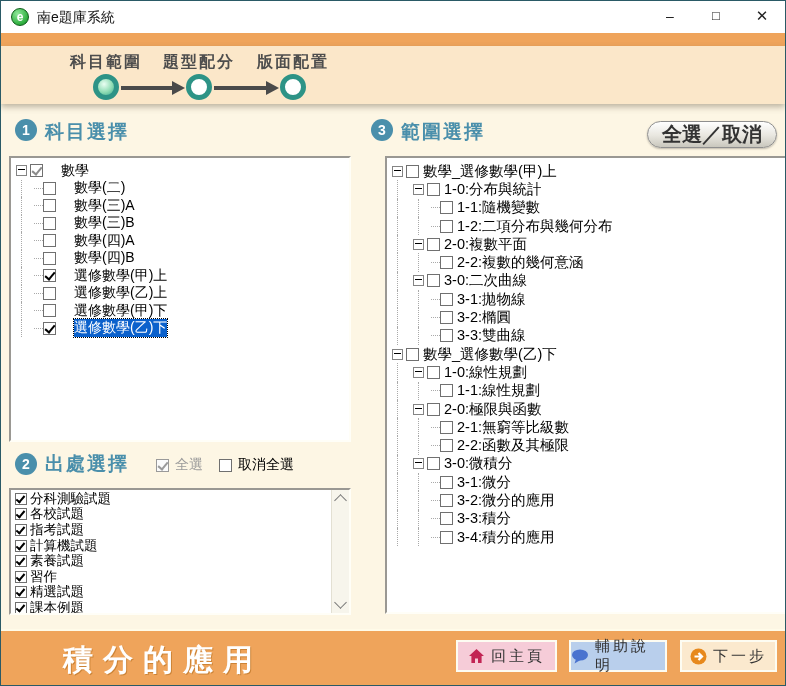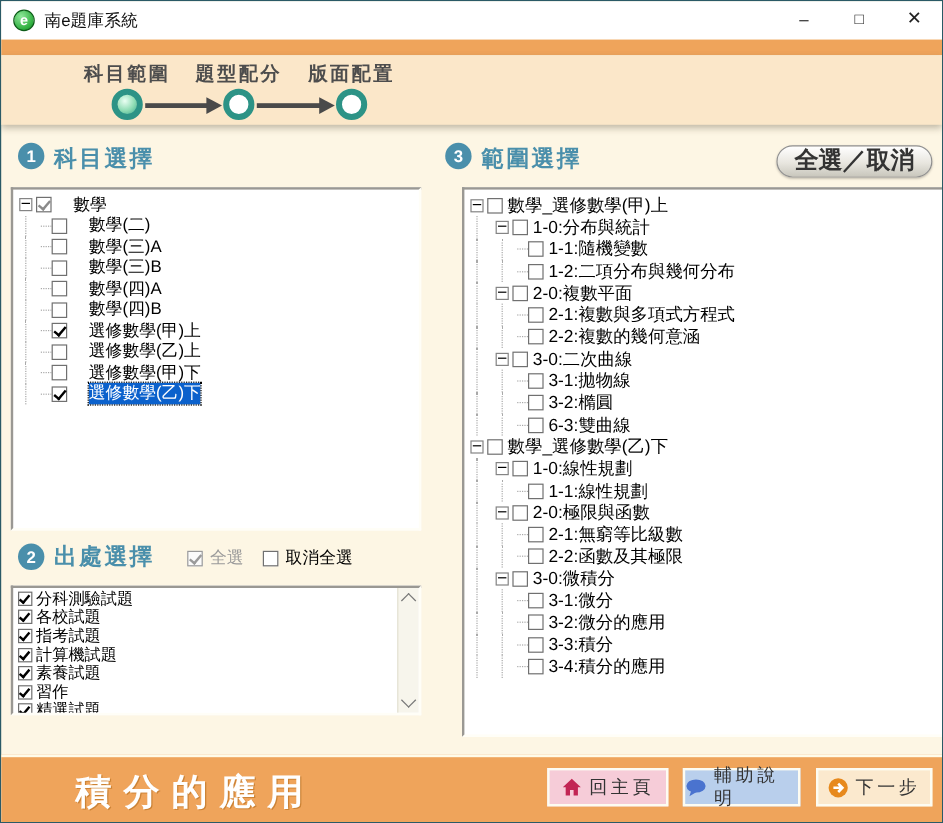--- a/index.html
+++ b/index.html
@@ -23,21 +23,21 @@
   .step-circle{position:absolute;top:28px;width:16px;height:16px;border-radius:50%;border:5px solid #2d9386;background:#ffffff;box-sizing:content-box;}
   .step-circle.active{background:radial-gradient(circle at 38% 32%, #eafff3, #8fdcb4 55%, #39a98f);}
   .step-line{position:absolute;top:40px;height:4px;background:#4a4a4a;}
   .step-arrowhead{position:absolute;top:35px;width:0;height:0;border-top:7px solid transparent;border-bottom:7px solid transparent;border-left:13px solid #4a4a4a;}
   
   .sec-num{position:absolute;width:22px;height:22px;border-radius:50%;background:#4a8fab;color:#ffffff;font-weight:bold;font-size:14px;text-align:center;line-height:22px;}
   .sec-title{position:absolute;font-size:19px;font-weight:bold;color:#4a8fab;letter-spacing:2px;}
   
   .panel{position:absolute;background:#ffffff;border:2px solid;border-color:#9a9893 #fffef7 #fffef7 #9a9893;box-sizing:border-box;overflow:hidden;}
   #subject-tree-box{left:8px;top:155px;width:342px;height:286px;padding:4px 2px;}
-  #source-list-box{left:8px;top:487px;width:342px;height:108px;padding:1px 2px;}
+  #source-list-box{left:8px;top:487px;width:342px;height:127px;padding:1px 2px;}
   #range-tree-box{left:384px;top:155px;width:404px;height:458px;padding:4px 2px;text-align:center;}
   
   .trow{display:flex;align-items:center;position:relative;}
   .ltree .trow{height:17.5px;font-size:14px;}
   .rtree .trow{height:18.3px;font-size:14.5px;}
   .vguide{display:inline-block;width:12px;height:100%;border-left:1px dotted #a9a9a9;margin-left:8px;flex:none;}
   .hguide{display:inline-block;width:9px;border-top:1px dotted #a9a9a9;flex:none;}
   .exp{display:inline-block;width:9px;height:9px;border:1px solid #848484;background:#ffffff;position:relative;flex:none;margin:0 3px;}
   .exp::after{content:"";position:absolute;left:1px;right:1px;top:3px;border-top:1px solid #000;}
   .cb{display:inline-block;width:13px;height:13px;border:1px solid #707070;background:#ffffff;position:relative;flex:none;box-sizing:border-box;}
@@ -278,27 +278,20 @@
         <span class="vguide"></span>
         <span class="exp"></span>
         <span class="cb"></span>
         <span class="tlabel">2-0:複數平面</span>
       </div>
       <div class="trow">
         <span class="vguide"></span>
         <span class="vguide"></span>
         <span class="hguide"></span>
         <span class="cb"></span>
-        <span class="tlabel">2-1:複數與多項式方程式</span>
-      </div>
-      <div class="trow">
-        <span class="vguide"></span>
-        <span class="vguide"></span>
-        <span class="hguide"></span>
-        <span class="cb"></span>
         <span class="tlabel">2-2:複數的幾何意涵</span>
       </div>
       <div class="trow">
         <span class="vguide"></span>
         <span class="exp"></span>
         <span class="cb"></span>
         <span class="tlabel">3-0:二次曲線</span>
       </div>
       <div class="trow">
         <span class="vguide"></span>
@@ -312,21 +305,21 @@
         <span class="vguide"></span>
         <span class="hguide"></span>
         <span class="cb"></span>
         <span class="tlabel">3-2:橢圓</span>
       </div>
       <div class="trow">
         <span class="vguide"></span>
         <span class="vguide"></span>
         <span class="hguide"></span>
         <span class="cb"></span>
-        <span class="tlabel">6-3:雙曲線</span>
+        <span class="tlabel">3-3:雙曲線</span>
       </div>
       <div class="trow">
         <span class="exp"></span>
         <span class="cb"></span>
         <span class="tlabel">數學_選修數學(乙)下</span>
       </div>
       <div class="trow">
         <span class="vguide"></span>
         <span class="exp"></span>
         <span class="cb"></span>

